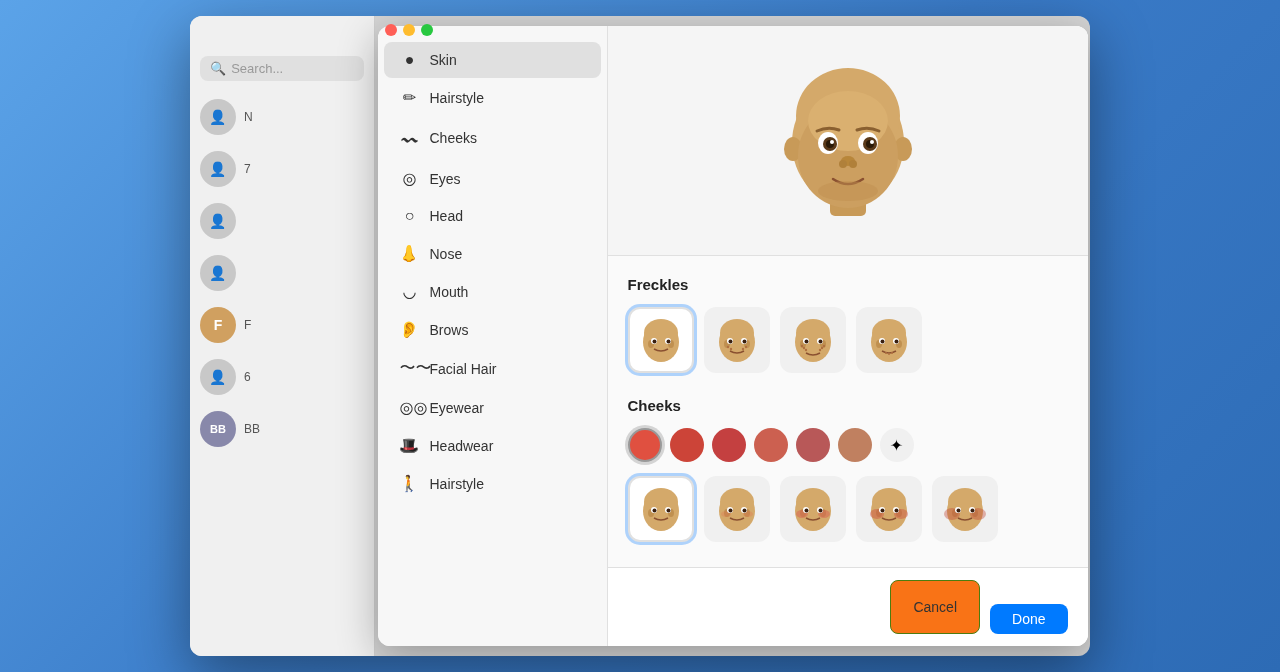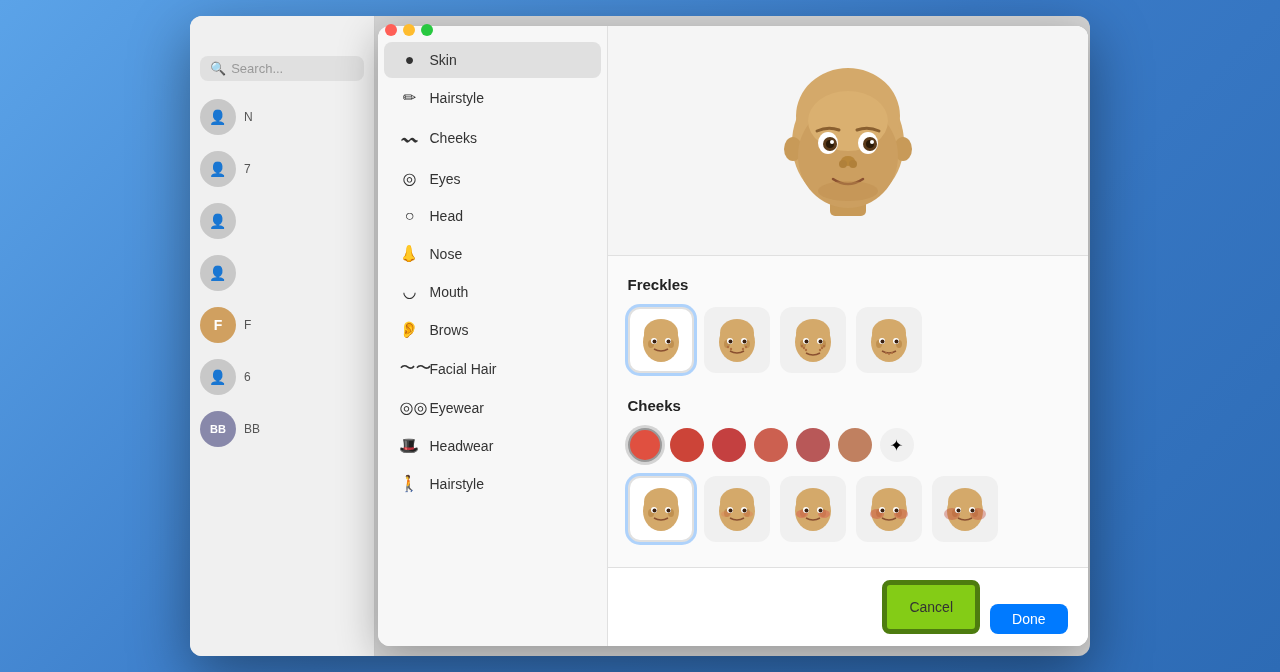--- a/index.html
+++ b/index.html
@@ -237,23 +237,23 @@
       padding: 7px 22px;
       border-radius: 8px;
       font-size: 14px;
       font-weight: 500;
       cursor: pointer;
       border: none;
       outline: none;
     }
 
     .btn-cancel {
-      background: #84cc16;
+      background: #f97316;
       color: #333;
-      border: 5px solid #4d7c0f;
+      border: 1px solid #4d7c0f;
     }
 
     .btn-done {
       background: #007aff;
       color: white;
       margin-top: 24px;
     }
 
     
     .window-chrome {

